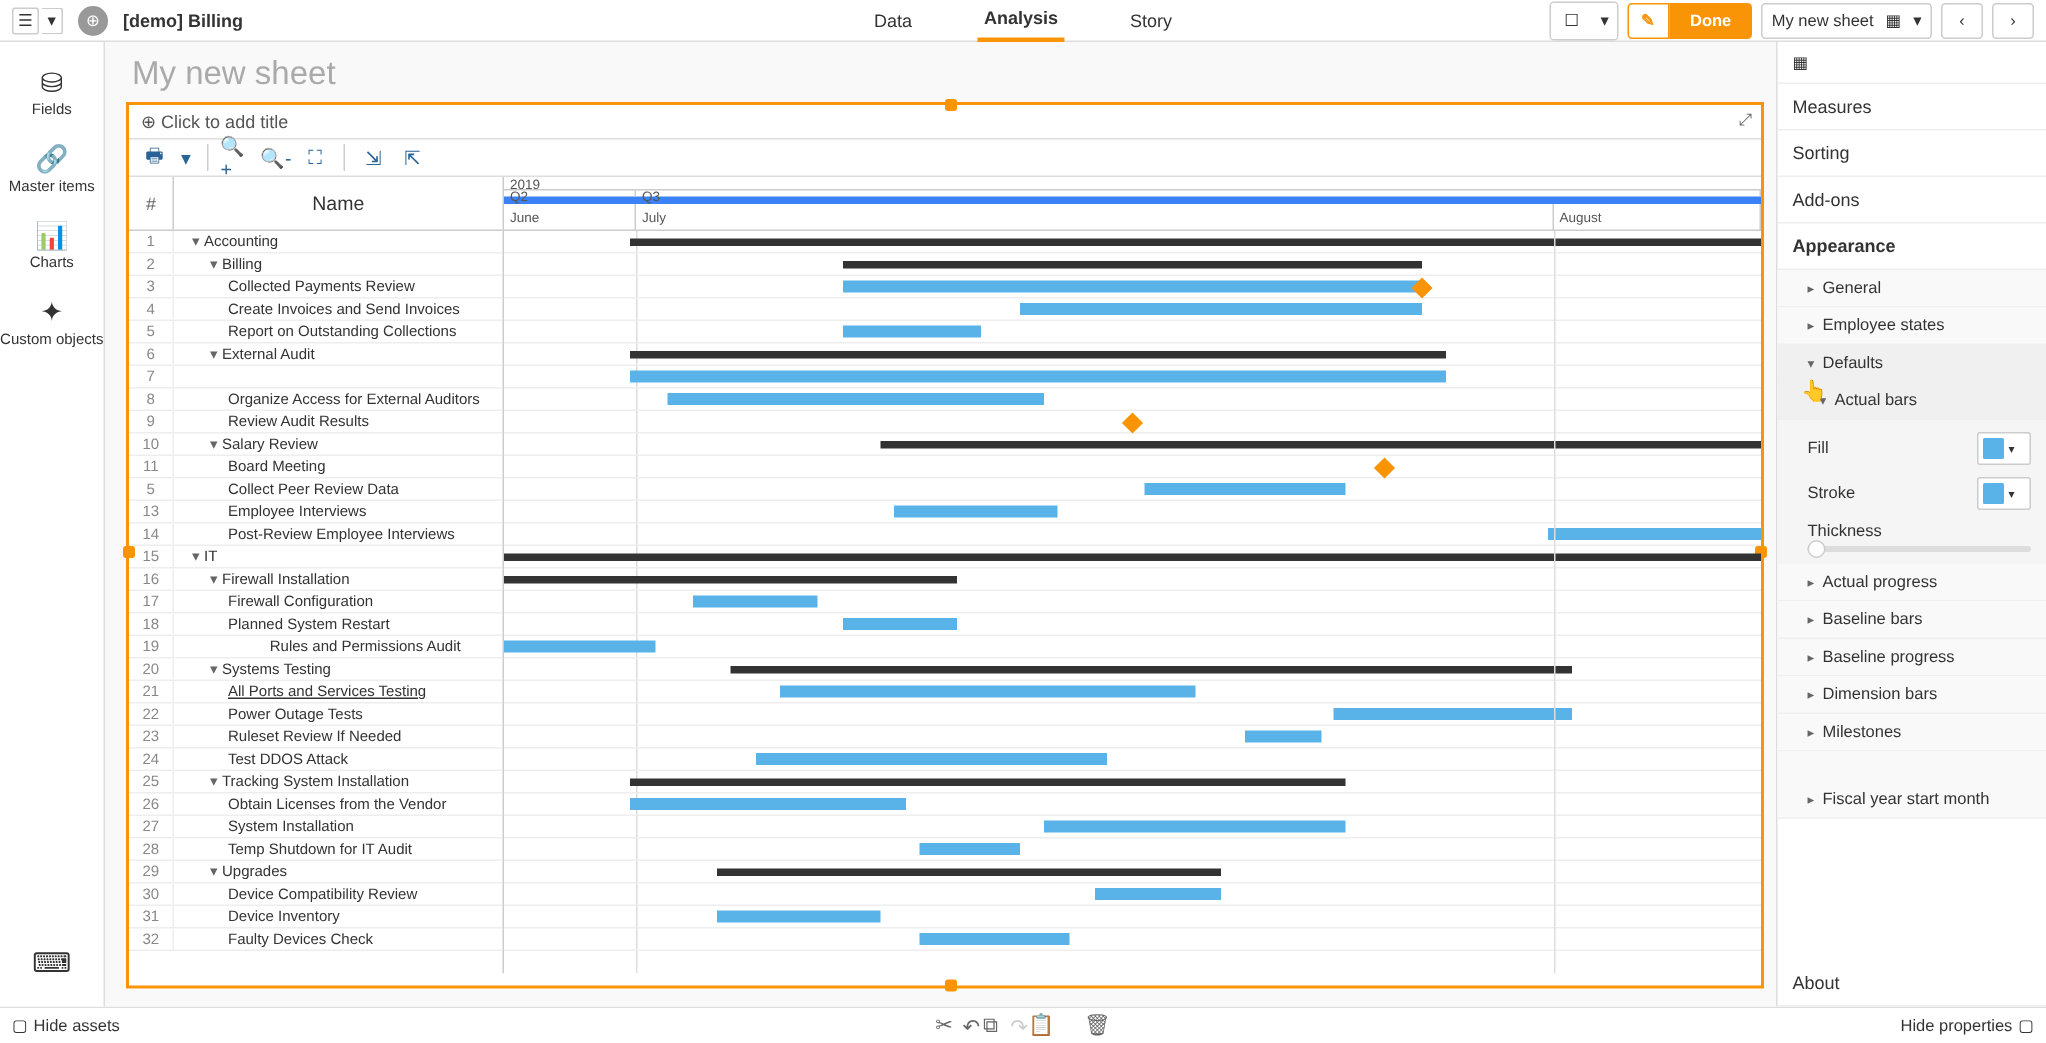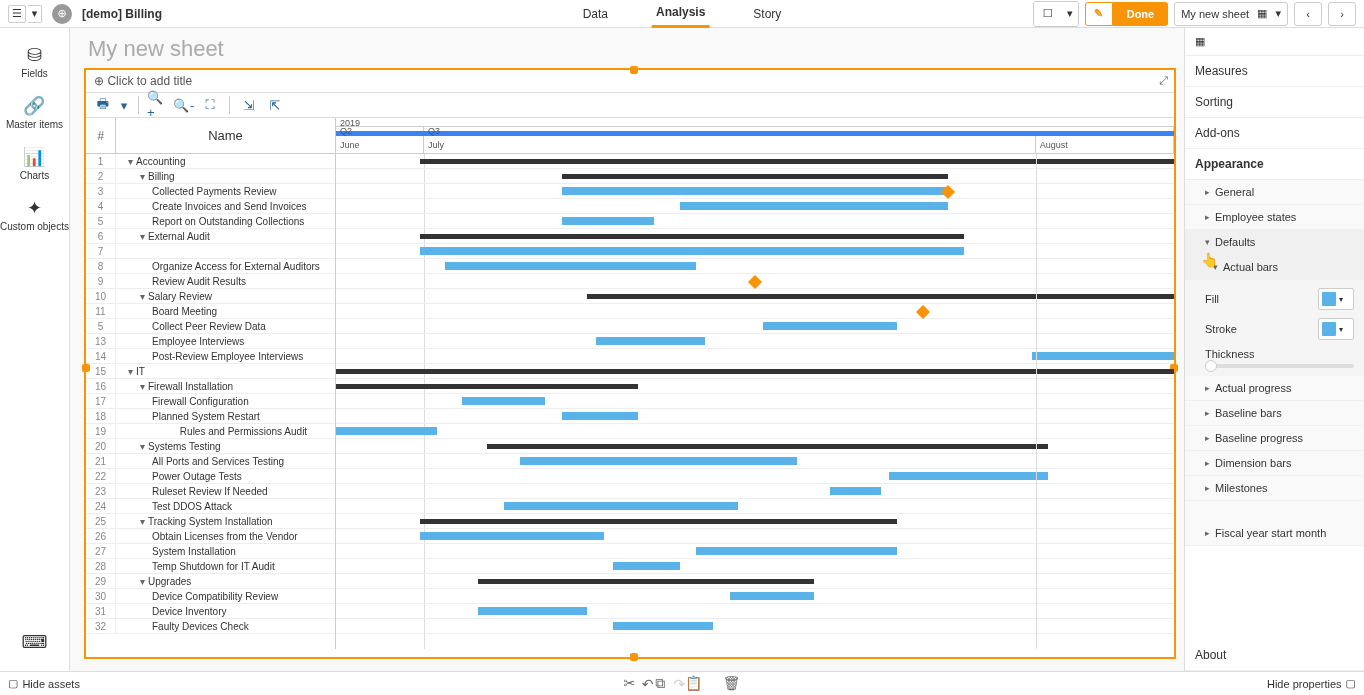--- a/index.html
+++ b/index.html
@@ -229,21 +229,21 @@
                 <div class="gl-row">
                   <div class="gl-num">19</div>
                   <div class="gl-name" style="padding-left: 36px; text-align: center;"><span>Rules and Permissions Audit</span></div>
                 </div>
                 <div class="gl-row">
                   <div class="gl-num">20</div>
                   <div class="gl-name" style="padding-left: 24px;"><span class="tw">▾</span><span>Systems Testing</span></div>
                 </div>
                 <div class="gl-row">
                   <div class="gl-num">21</div>
-                  <div class="gl-name" style="padding-left: 36px;"><span>All Ports and Services Testing</span></div>
+                  <div class="gl-name" style="padding-left: 36px; text-decoration: underline;"><span>All Ports and Services Testing</span></div>
                 </div>
                 <div class="gl-row">
                   <div class="gl-num">22</div>
                   <div class="gl-name" style="padding-left: 36px;"><span>Power Outage Tests</span></div>
                 </div>
                 <div class="gl-row">
                   <div class="gl-num">23</div>
                   <div class="gl-name" style="padding-left: 36px;"><span>Ruleset Review If Needed</span></div>
                 </div>
                 <div class="gl-row">

